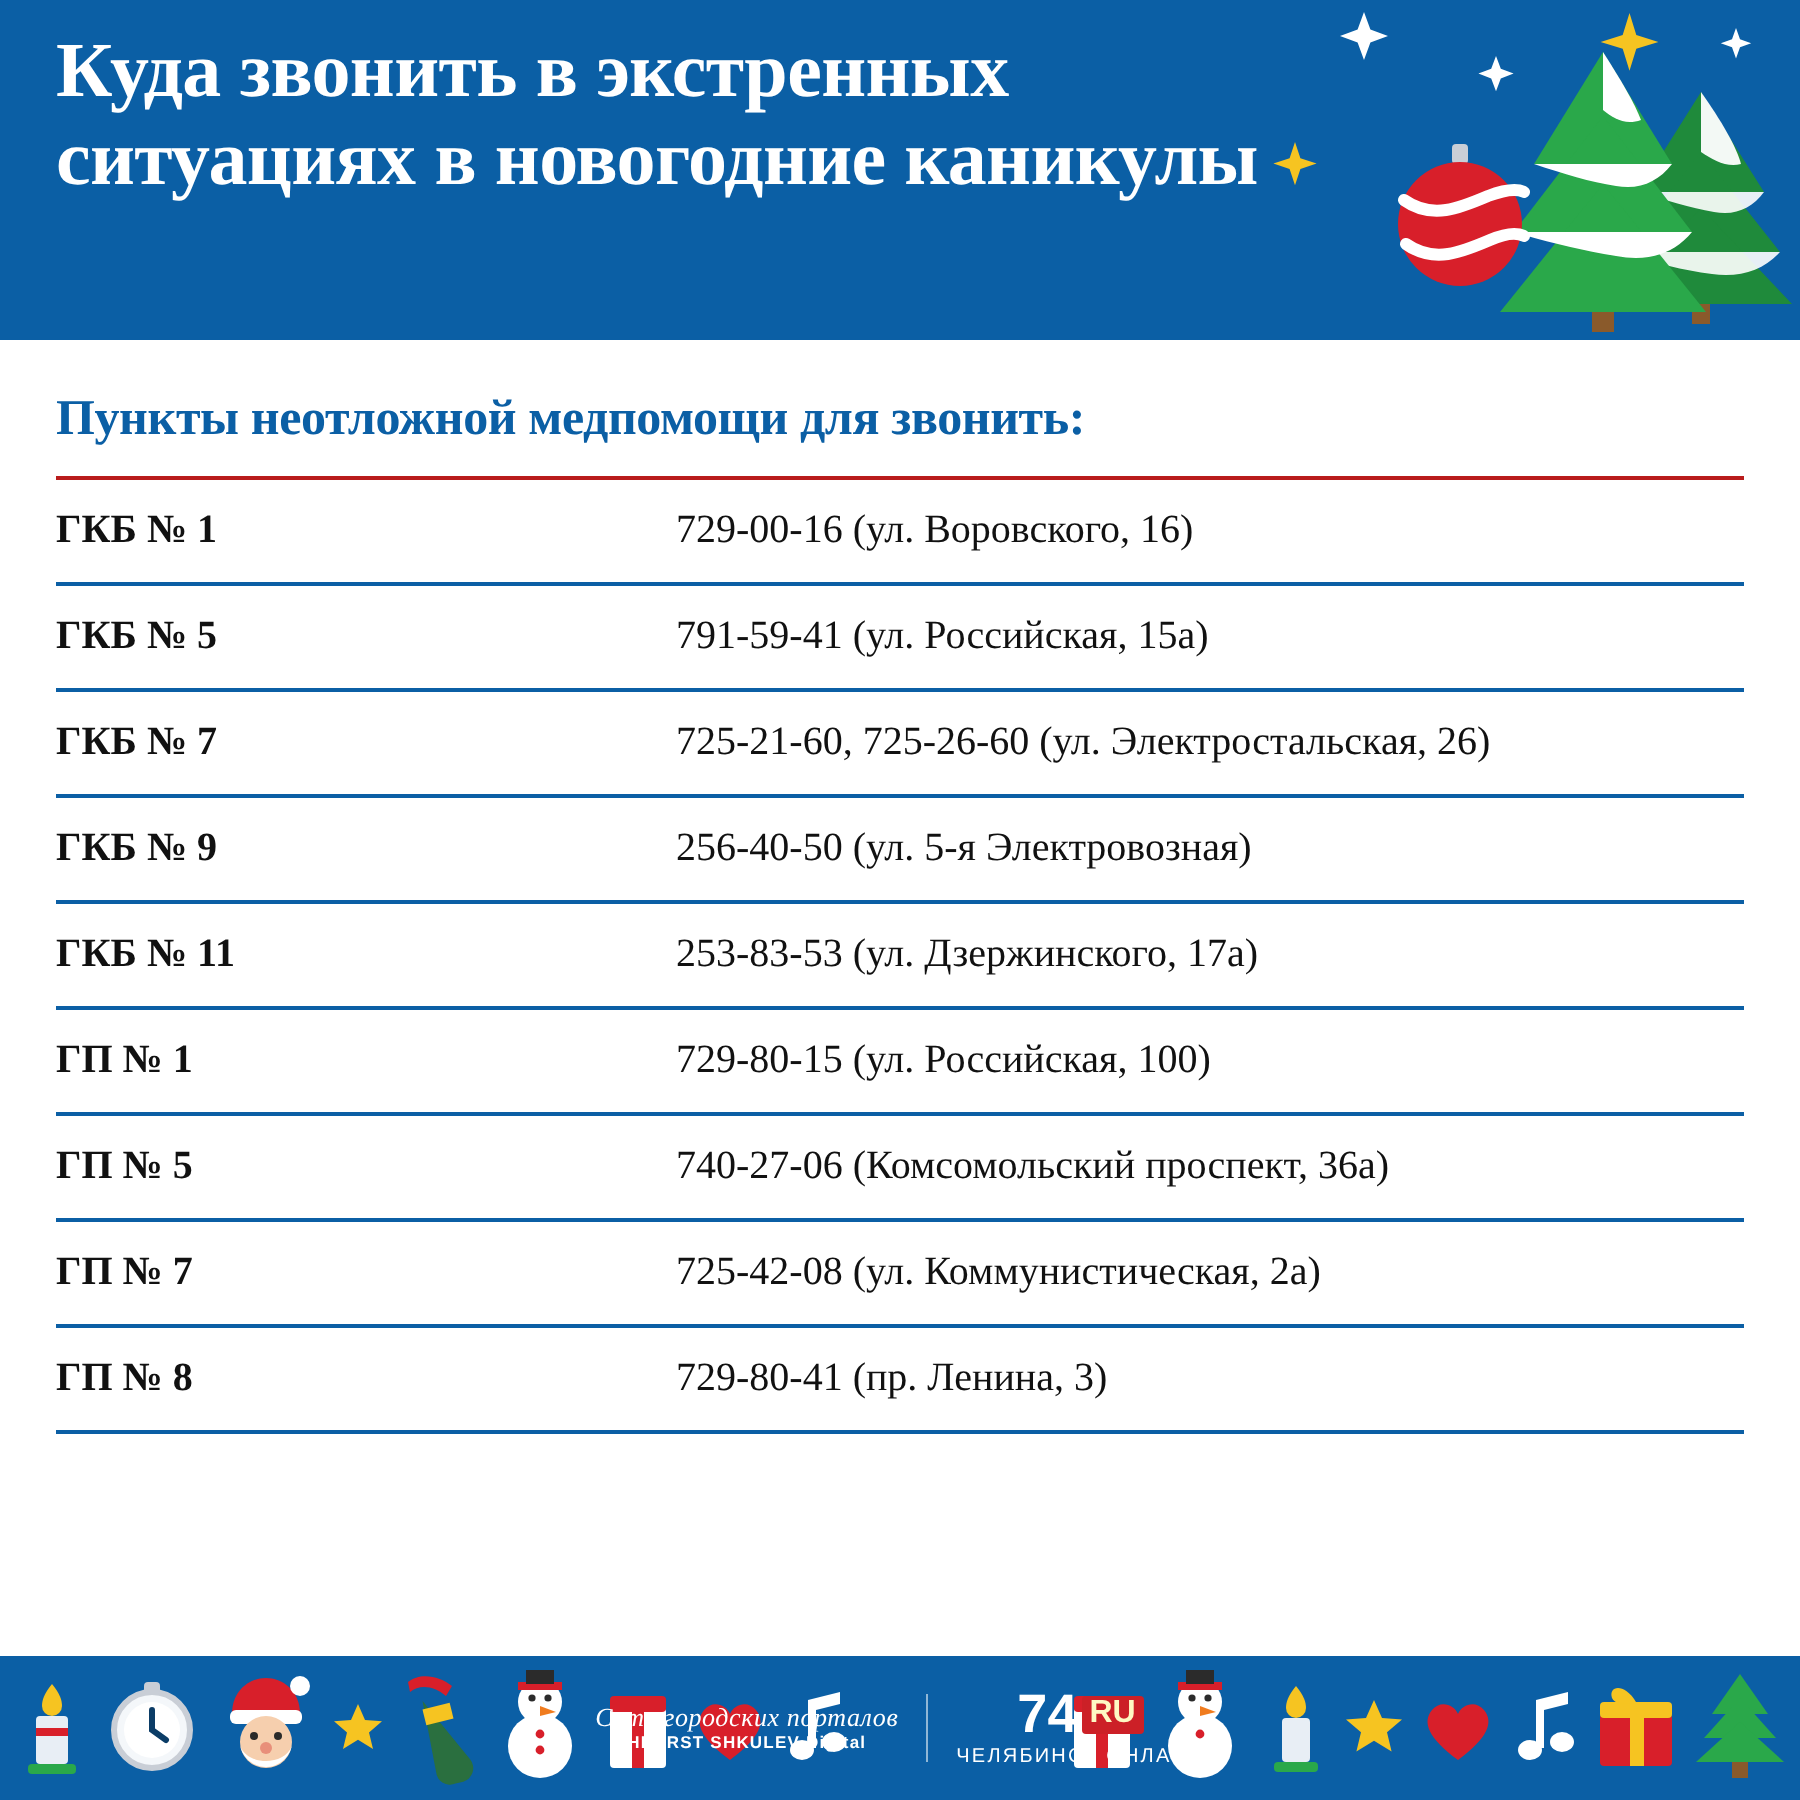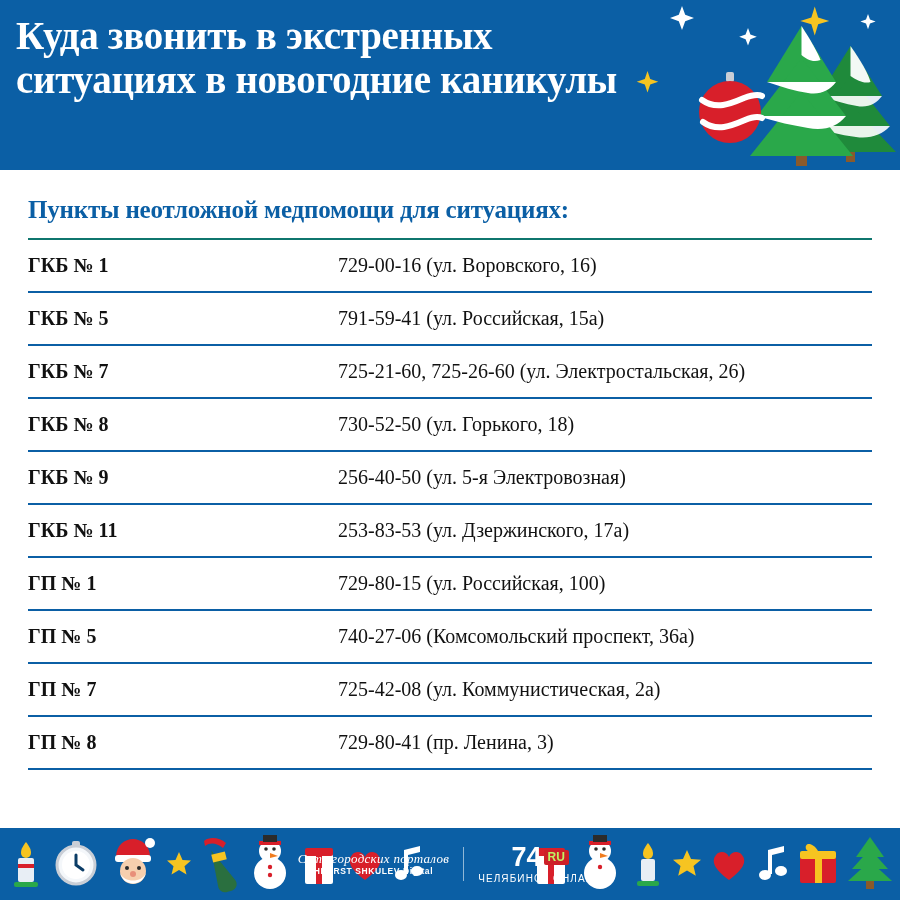--- a/index.html
+++ b/index.html
@@ -20,21 +20,21 @@
   
   .header {
     position: relative;
     background: #0b5fa5;
     height: 170px;
     flex: 0 0 170px;
     overflow: hidden;
   }
   .header-title {
     position: absolute;
-    left: 16px; top: 14px;
+    left: 28px; top: 14px;
     width: 660px;
     color: #ffffff;
     font-family: "Liberation Serif", serif;
     font-weight: bold;
     font-size: 39px;
     line-height: 1.12;
     letter-spacing: -0.3px;
   }
   .header-art {
     position: absolute;
@@ -64,21 +64,21 @@
   .table tr {
     height: 53px;
   }
   .table td {
     border-bottom: 2px solid #0b5fa5;
     vertical-align: middle;
     font-size: 20px;
     color: #111111;
     padding: 2px 0;
   }
-  .table tr:first-child td { border-top: 2px solid #0f766e; }
+  .table tr:first-child td { border-top: 2px solid #b91c1c; }
   .cell-name {
     width: 310px;
     font-weight: bold;
     font-size: 20.5px;
     white-space: nowrap;
   }
   .cell-value {
     font-weight: normal;
     font-size: 20px;
     white-space: nowrap;
@@ -145,22 +145,22 @@
   }
   .brand-74-num {
     font-family: "Liberation Sans", sans-serif;
     font-weight: bold;
     font-size: 27px;
     color: #ffffff;
   }
   .brand-74-ru {
     font-family: "Liberation Sans", sans-serif;
     font-weight: bold;
-    font-size: 12px;
-    color: #bef264;
+    font-size: 16px;
+    color: #fef9c3;
     background: #cc2027;
     padding: 1px 4px 2px 4px;
     border-radius: 2px;
   }
   .brand-74-sub {
     font-family: Liberation Sans, sans-serif;
     font-size: 10px;
     letter-spacing: 1.1px;
     color: #ffffff;
     margin-top: 3px;
@@ -210,39 +210,35 @@
       <g>
         <rect x="116" y="72" width="8" height="10" rx="2" fill="#c9ced6"></rect>
         <circle cx="120" cy="112" r="31" fill="#d81f2a"></circle>
         <path d="M92 100 c14 10 28 4 42 -2 c8 -3 14 -4 18 -2" stroke="#ffffff" stroke-width="6" fill="none" stroke-linecap="round"></path>
         <path d="M93 122 c14 10 28 4 42 -2 c7 -3 13 -4 17 -2" stroke="#ffffff" stroke-width="6" fill="none" stroke-linecap="round"></path>
       </g>
     </svg>
   </div>
 
   <div class="content">
-    <div class="section-title">Пункты неотложной медпомощи для ситуациях:</div>
+    <div class="section-title">Пункты неотложной медпомощи для звонить:</div>
 
     <table class="table">
       <tbody>
         <tr>
           <td class="cell-name">ГКБ № 1</td>
           <td class="cell-value">729-00-16 (ул. Воровского, 16)</td>
         </tr>
         <tr>
           <td class="cell-name">ГКБ № 5</td>
           <td class="cell-value">791-59-41 (ул. Российская, 15а)</td>
         </tr>
         <tr>
           <td class="cell-name">ГКБ № 7</td>
           <td class="cell-value">725-21-60, 725-26-60 (ул. Электростальская, 26)</td>
-        </tr>
-        <tr>
-          <td class="cell-name">ГКБ № 8</td>
-          <td class="cell-value">730-52-50 (ул. Горького, 18)</td>
         </tr>
         <tr>
           <td class="cell-name">ГКБ № 9</td>
           <td class="cell-value">256-40-50 (ул. 5-я Электровозная)</td>
         </tr>
         <tr>
           <td class="cell-name">ГКБ № 11</td>
           <td class="cell-value">253-83-53 (ул. Дзержинского, 17а)</td>
         </tr>
         <tr>

